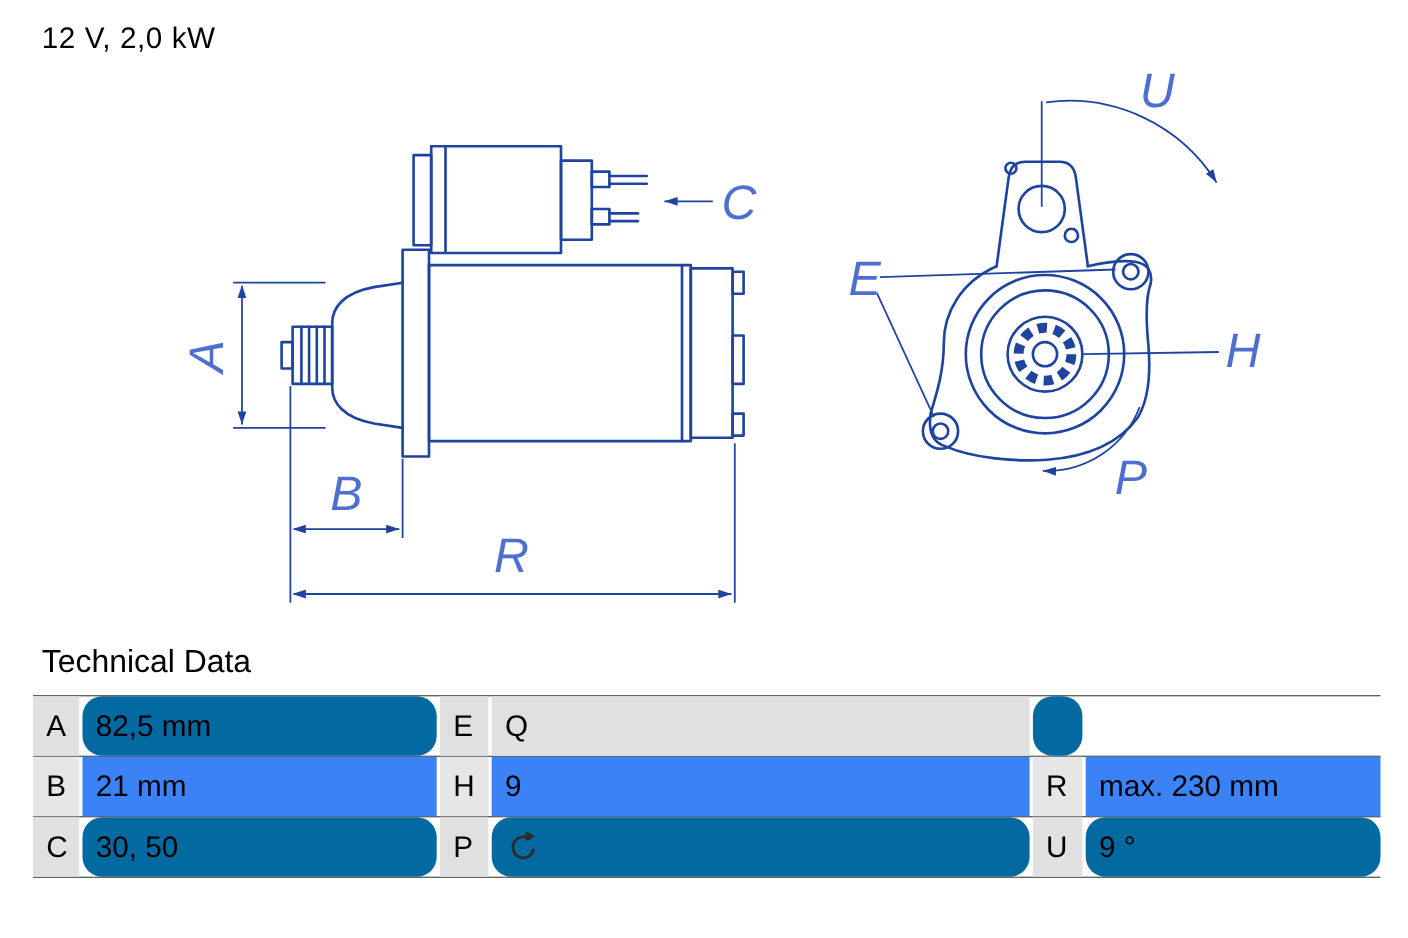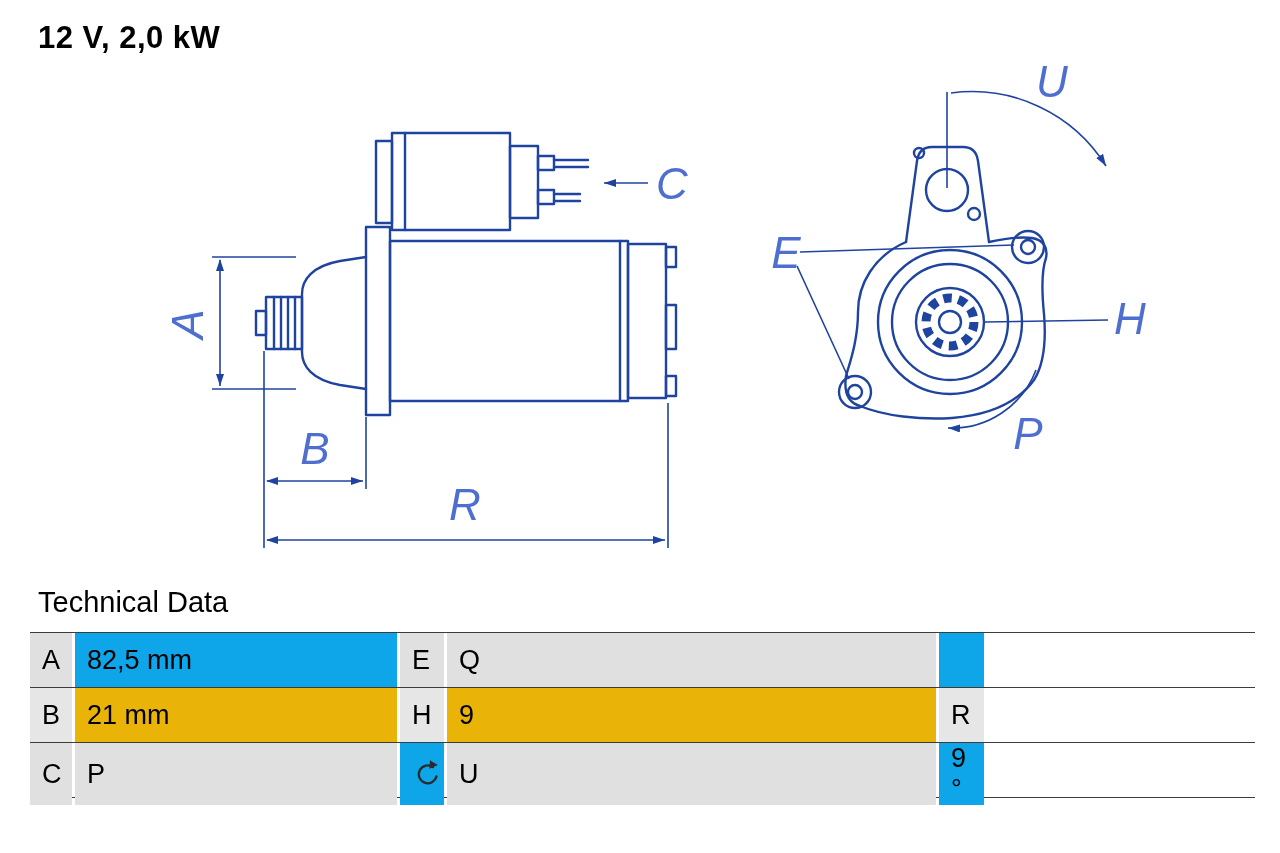--- a/index.html
+++ b/index.html
@@ -1,38 +1,38 @@
 <!DOCTYPE html>
 <html><head>
 <meta charset="utf-8">
 <style>
   html,body{margin:0;padding:0;background:#fff;}
   body{width:1280px;height:853px;position:relative;overflow:hidden;
        font-family:"Liberation Sans",sans-serif;color:#000;}
 
-  .page-title{position:absolute;left:38px;top:20px;font-size:31px;letter-spacing:0.5px;font-weight:bold;}
+  .page-title{position:absolute;left:38px;top:20px;font-size:27px;letter-spacing:0.5px;}
   .section-title{position:absolute;left:38px;top:586px;font-size:29px;font-weight:normal;}
 
   svg.diagram{position:absolute;left:0;top:0;}
 
   .ln{stroke:#1f44a0;stroke-width:2.4;fill:none;stroke-linejoin:round;stroke-linecap:round;}
   .thin{stroke:#1f44a0;stroke-width:1.6;fill:none;}
   .gear{stroke:#1f44a0;stroke-width:9;fill:none;stroke-dasharray:8.5 6.6;}
   .lbl{font-family:"Liberation Sans",sans-serif;font-style:italic;font-size:44px;
        fill:#4f6fd0;stroke:none;}
 
   .tech-table{position:absolute;left:30px;top:632px;width:1225px;
               border-top:1px solid #3c3c3c;border-bottom:1px solid #3c3c3c;}
   .t-row{display:grid;grid-template-columns:42px 322px 44px 489px 45px 1fr;
          column-gap:3px;height:54px;}
   .t-row + .t-row{border-top:1px solid #3c3c3c;}
   .cell{display:flex;align-items:center;font-size:27px;padding-left:12px;}
   .key{background:#e0e0e0;}
-  .row-odd .val{background:#0ea5e9;}
-  .row-even .val{background:#eab308;}
+  .row-odd .val{background:#0369a1;border-radius:18px;}
+  .row-even .val{background:#3b82f6;}
   .row-even .key{background:#e6e6e6;}
   .rot-icon{display:block;}
 </style>
 </head>
 <body>
 
 <div class="page-title">12 V, 2,0 kW</div>
 
 <svg class="diagram" width="1280" height="575" viewBox="0 0 1280 575">
   <defs>
@@ -165,24 +165,26 @@
     <div class="cell key">Q</div>
     <div class="cell val"></div>
   </div>
 
   <div class="t-row row-even">
     <div class="cell key">B</div>
     <div class="cell val">21 mm</div>
     <div class="cell key">H</div>
     <div class="cell val">9</div>
     <div class="cell key">R</div>
+    <div class="cell val">max. 230 mm</div>
   </div>
 
   <div class="t-row row-odd">
     <div class="cell key">C</div>
+    <div class="cell val">30, 50</div>
     <div class="cell key">P</div>
     <div class="cell val">
       <svg class="rot-icon" width="34" height="34" viewBox="0 0 34 34">
         <path d="M22.3,9.6 A9.5,9.5 0 1 0 26,19.5" fill="none" stroke="#2a2a2a" stroke-width="2.4" stroke-linecap="round"></path>
         <polygon points="19,2.5 27.5,7.5 18.5,11.5" fill="#2a2a2a"></polygon>
       </svg>
     </div>
     <div class="cell key">U</div>
     <div class="cell val">9 °</div>
   </div>

